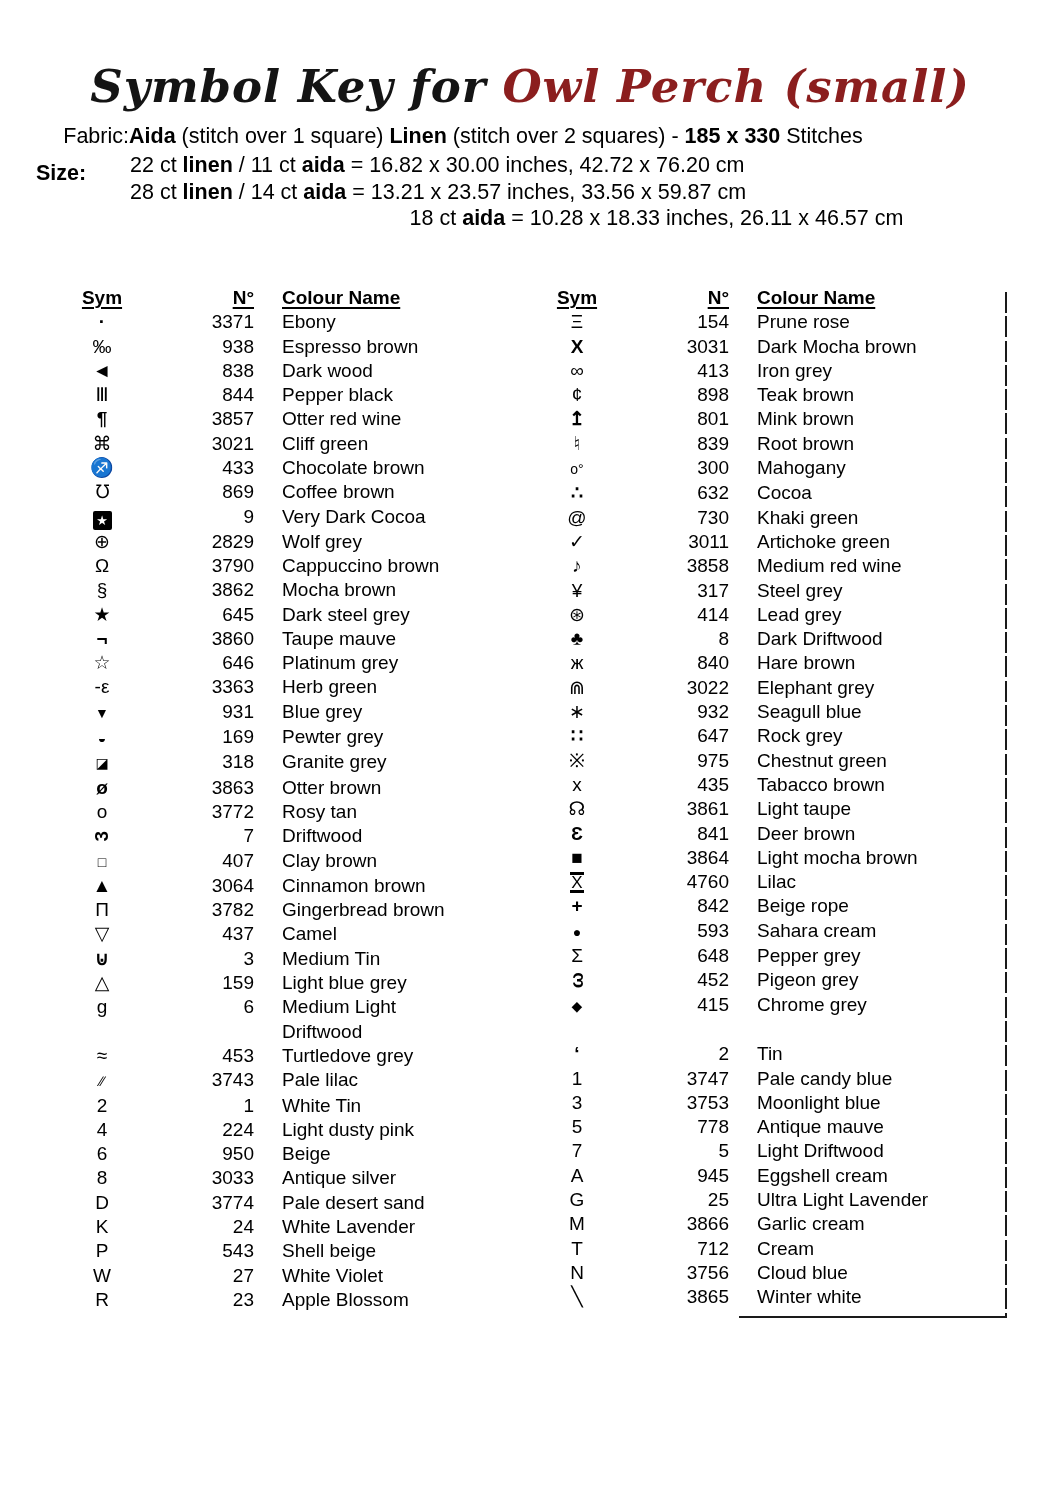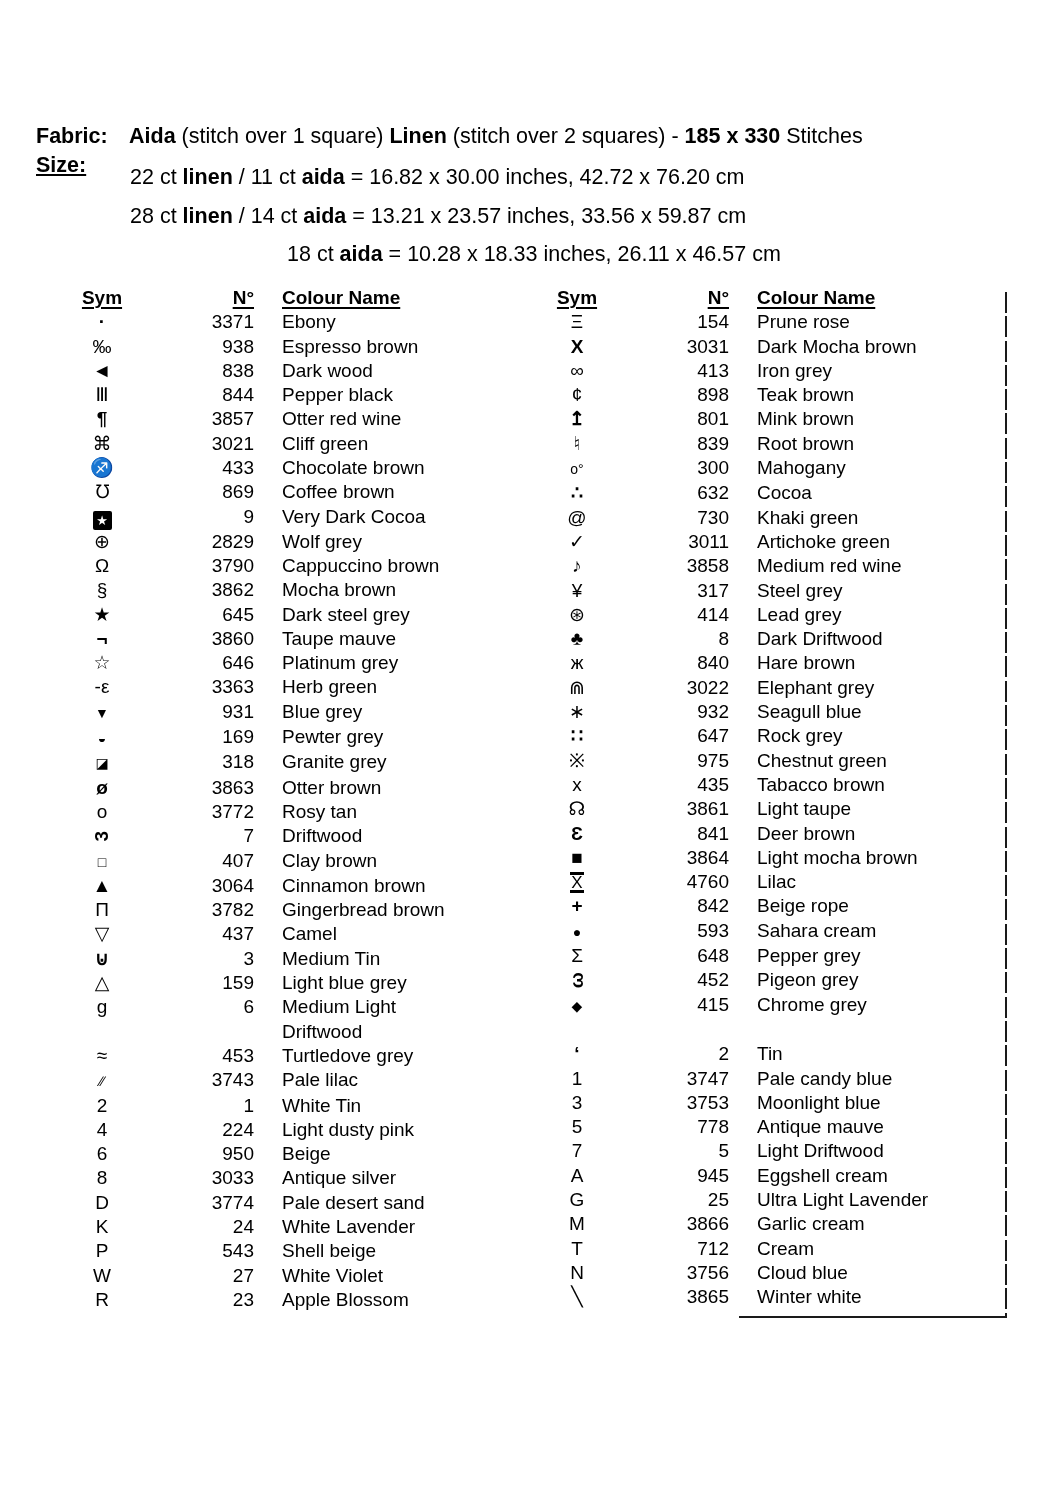--- a/index.html
+++ b/index.html
@@ -13,26 +13,26 @@
   
   .title{
     position:absolute;top:60px;left:0;width:100%;text-align:center;
     font-family:"DejaVu Serif",serif;font-style:italic;font-weight:bold;
     font-size:45px;letter-spacing:1px;color:#141414;white-space:nowrap;
   }
   .title .pattern{color:#8B1E1E;margin-left:16px;}
 
   
   .fabric{position:absolute;top:124px;left:36px;font-size:21.5px;white-space:nowrap;}
-  .fabric .lbl{font-weight:bold;display:inline-block;width:93px;}
+  .fabric .lbl{font-weight:normal;display:inline-block;width:93px;text-align:right;}
   .sizeblk{position:absolute;top:152px;left:36px;font-size:21.5px;line-height:26.6px;width:990px;}
-  .sizeblk .lbl{position:absolute;left:0;top:0;font-weight:bold;text-decoration:underline;}
-  .sizeline{white-space:nowrap;margin-top:12px;}
+  .sizeblk .lbl{position:absolute;left:0;top:8px;font-weight:bold;}
+  .sizeline{white-space:nowrap;}
   .sizeline.ind0{padding-left:94px;}
-  .sizeline.ind1{padding-left:251px;}
+  .sizeline.ind1{padding-left:251px;text-align:center;}
   b{font-weight:bold;}
 
   
   .ktable{position:absolute;top:286px;font-size:19px;line-height:24.3px;}
   .ktable.left{left:68px;width:452px;}
   .ktable.right{left:543px;width:463px;}
   .row{display:flex;align-items:baseline;min-height:24.3px;}
   .cell-sym{width:68px;text-align:center;flex:none;}
   .cell-num{width:118px;text-align:right;flex:none;font-variant-numeric:tabular-nums;}
   .cell-name{padding-left:28px;white-space:pre-line;}
@@ -59,20 +59,21 @@
     position:absolute;left:1005px;top:292px;width:2px;height:1026px;
     background:repeating-linear-gradient(180deg,#1a1a1a 0px,#1a1a1a 21px,transparent 21px,transparent 24.3px);
   }
   .hline{position:absolute;left:739px;top:1316px;width:268px;height:2px;background:#1a1a1a;}
 </style>
 </head>
 <body>
 
 <div class="page">
 
+  <div class="title"><span>Symbol Key for</span><span class="pattern">Owl Perch (small)</span></div>
 
   <div class="fabric">
     <span class="lbl">Fabric:</span><span><b>Aida</b><span>  (stitch over 1 square)   </span><b>Linen</b><span>  (stitch over 2 squares) -  </span><b>185 x 330</b><span> Stitches</span></span>
   </div>
 
   <div class="sizeblk">
     <span class="lbl">Size:</span>
     <div id="size-lines">
         <div class="sizeline ind0"><span>22 ct </span><b>linen</b><span> / 11 ct </span><b>aida</b><span> = 16.82 x 30.00 inches, 42.72 x 76.20 cm</span></div>
         <div class="sizeline ind0"><span>28 ct </span><b>linen</b><span> / 14 ct </span><b>aida</b><span> = 13.21 x 23.57 inches, 33.56 x 59.87 cm</span></div>

